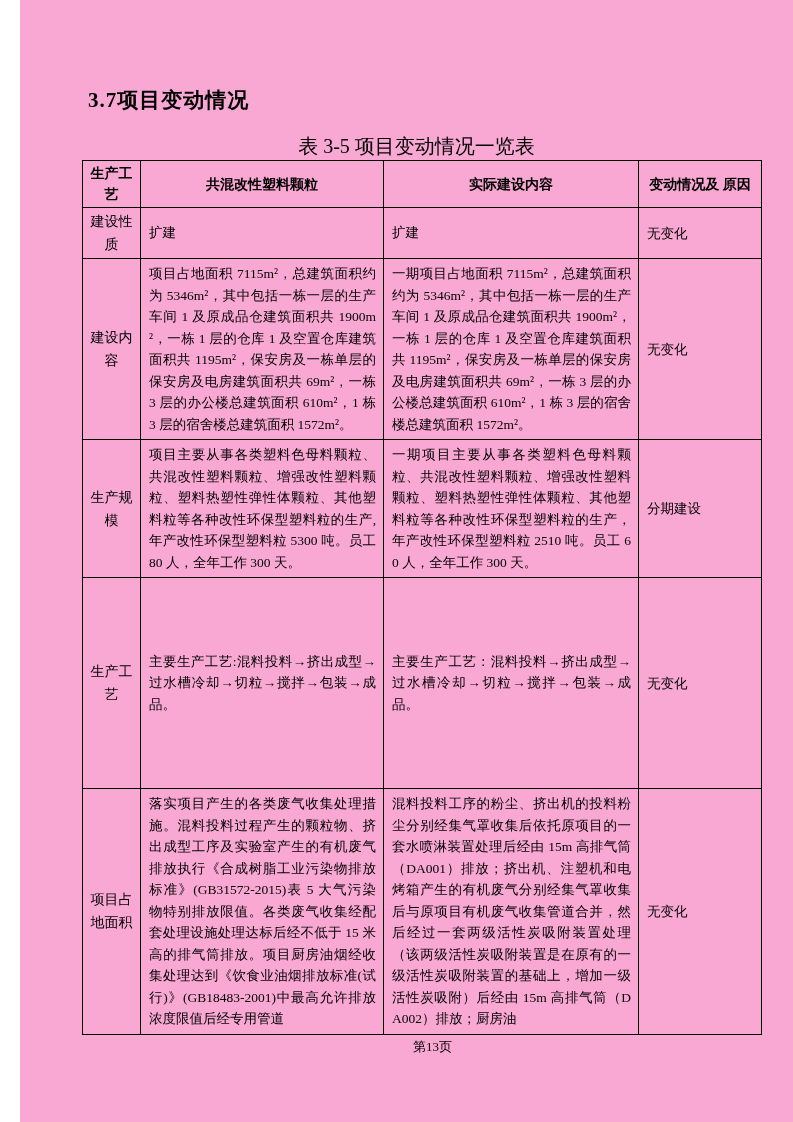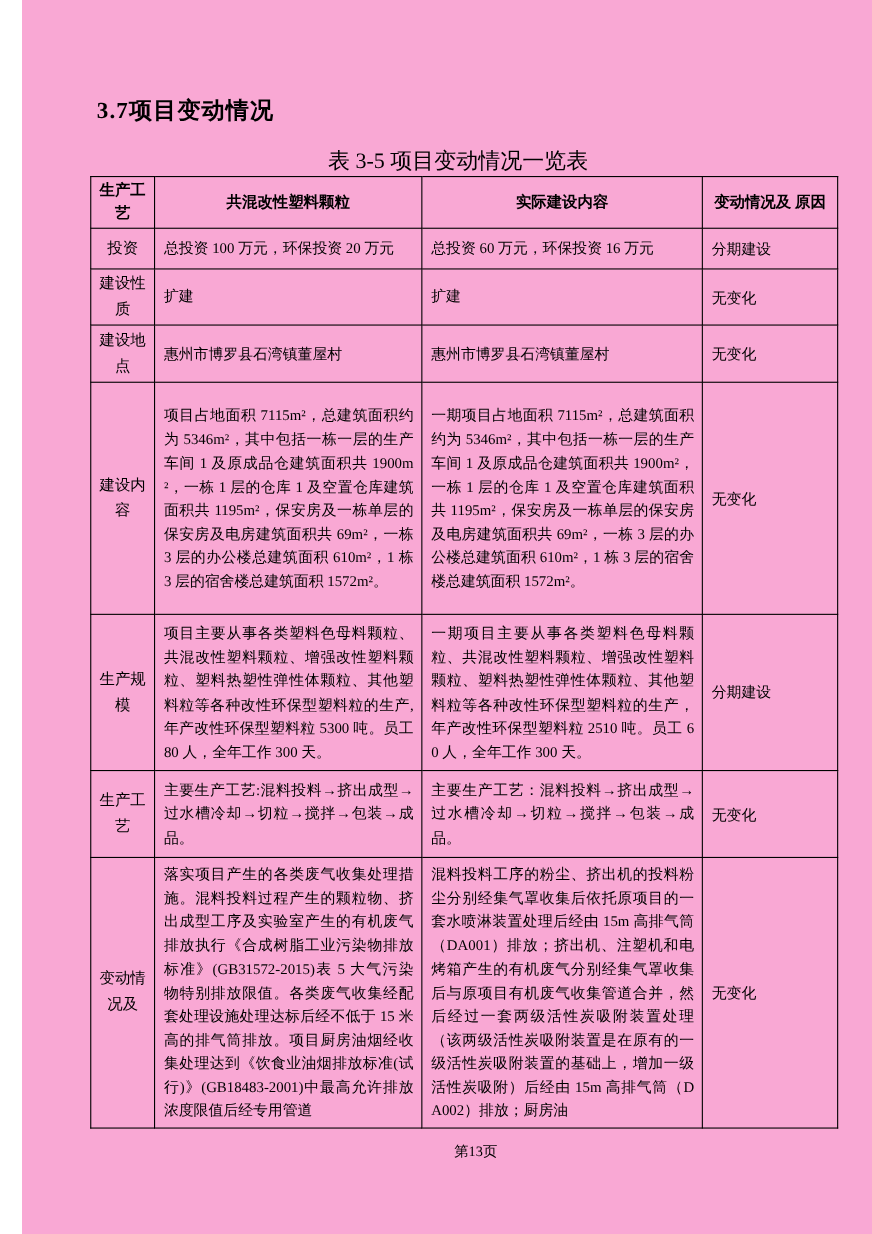--- a/index.html
+++ b/index.html
@@ -116,35 +116,23 @@
     <thead>
       <tr>
         <th class="h0">生产工艺</th>
         <th class="h1">共混改性塑料颗粒</th>
         <th class="h2">实际建设内容</th>
         <th class="h3">变动情况及 原因</th>
       </tr>
     </thead>
     <tbody id="table-body">
         <tr>
-          <td class="c0">投资</td>
-          <td class="c1">总投资 100 万元，环保投资 20 万元</td>
-          <td class="c2">总投资 60 万元，环保投资 16 万元</td>
-          <td class="c3">分期建设</td>
-        </tr>
-        <tr>
           <td class="c0">建设性质</td>
           <td class="c1">扩建</td>
           <td class="c2">扩建</td>
-          <td class="c3">无变化</td>
-        </tr>
-        <tr>
-          <td class="c0">建设地点</td>
-          <td class="c1">惠州市博罗县石湾镇董屋村</td>
-          <td class="c2">惠州市博罗县石湾镇董屋村</td>
           <td class="c3">无变化</td>
         </tr>
         <tr>
           <td class="c0">建设内容</td>
           <td class="c1">项目占地面积 7115m²，总建筑面积约为 5346m²，其中包括一栋一层的生产车间 1 及原成品仓建筑面积共 1900m²，一栋 1 层的仓库 1 及空置仓库建筑面积共 1195m²，保安房及一栋单层的保安房及电房建筑面积共 69m²，一栋 3 层的办公楼总建筑面积 610m²，1 栋 3 层的宿舍楼总建筑面积 1572m²。</td>
           <td class="c2">一期项目占地面积 7115m²，总建筑面积约为 5346m²，其中包括一栋一层的生产车间 1 及原成品仓建筑面积共 1900m²，一栋 1 层的仓库 1 及空置仓库建筑面积共 1195m²，保安房及一栋单层的保安房及电房建筑面积共 69m²，一栋 3 层的办公楼总建筑面积 610m²，1 栋 3 层的宿舍楼总建筑面积 1572m²。</td>
           <td class="c3">无变化</td>
         </tr>
         <tr>
           <td class="c0">生产规模</td>
@@ -152,21 +140,21 @@
           <td class="c2">一期项目主要从事各类塑料色母料颗粒、共混改性塑料颗粒、增强改性塑料颗粒、塑料热塑性弹性体颗粒、其他塑料粒等各种改性环保型塑料粒的生产，年产改性环保型塑料粒 2510 吨。员工 60 人，全年工作 300 天。</td>
           <td class="c3">分期建设</td>
         </tr>
         <tr>
           <td class="c0">生产工艺</td>
           <td class="c1">主要生产工艺:混料投料→挤出成型→过水槽冷却→切粒→搅拌→包装→成品。</td>
           <td class="c2">主要生产工艺：混料投料→挤出成型→过水槽冷却→切粒→搅拌→包装→成品。</td>
           <td class="c3">无变化</td>
         </tr>
         <tr>
-          <td class="c0">变动情况及</td>
+          <td class="c0">项目占地面积</td>
           <td class="c1">落实项目产生的各类废气收集处理措施。混料投料过程产生的颗粒物、挤出成型工序及实验室产生的有机废气排放执行《合成树脂工业污染物排放标准》(GB31572-2015)表 5 大气污染物特别排放限值。各类废气收集经配套处理设施处理达标后经不低于 15 米高的排气筒排放。项目厨房油烟经收集处理达到《饮食业油烟排放标准(试行)》(GB18483-2001)中最高允许排放浓度限值后经专用管道</td>
           <td class="c2">混料投料工序的粉尘、挤出机的投料粉尘分别经集气罩收集后依托原项目的一套水喷淋装置处理后经由 15m 高排气筒（DA001）排放；挤出机、注塑机和电烤箱产生的有机废气分别经集气罩收集后与原项目有机废气收集管道合并，然后经过一套两级活性炭吸附装置处理（该两级活性炭吸附装置是在原有的一级活性炭吸附装置的基础上，增加一级活性炭吸附）后经由 15m 高排气筒（DA002）排放；厨房油</td>
           <td class="c3">无变化</td>
         </tr>
       </tbody>
   </table>
 
   <div class="footer">第13页</div>
 
 </div>

